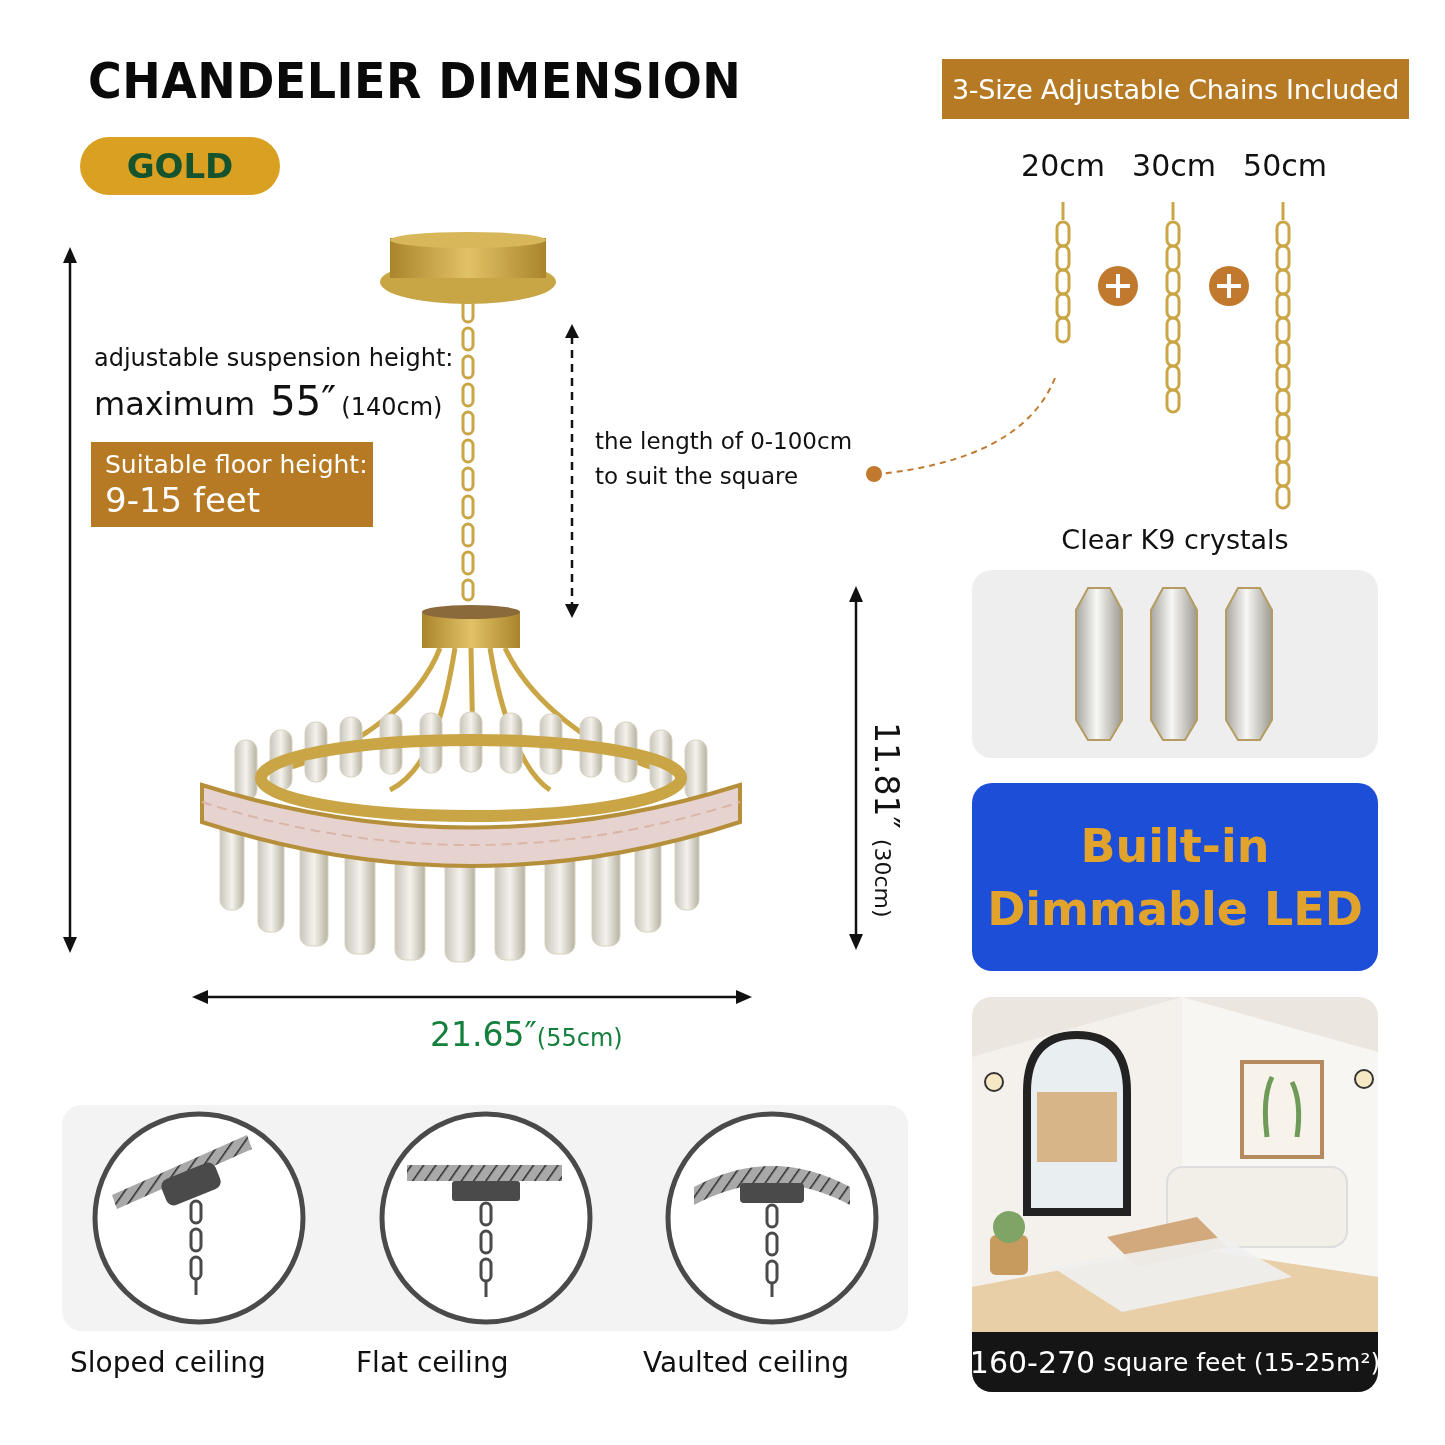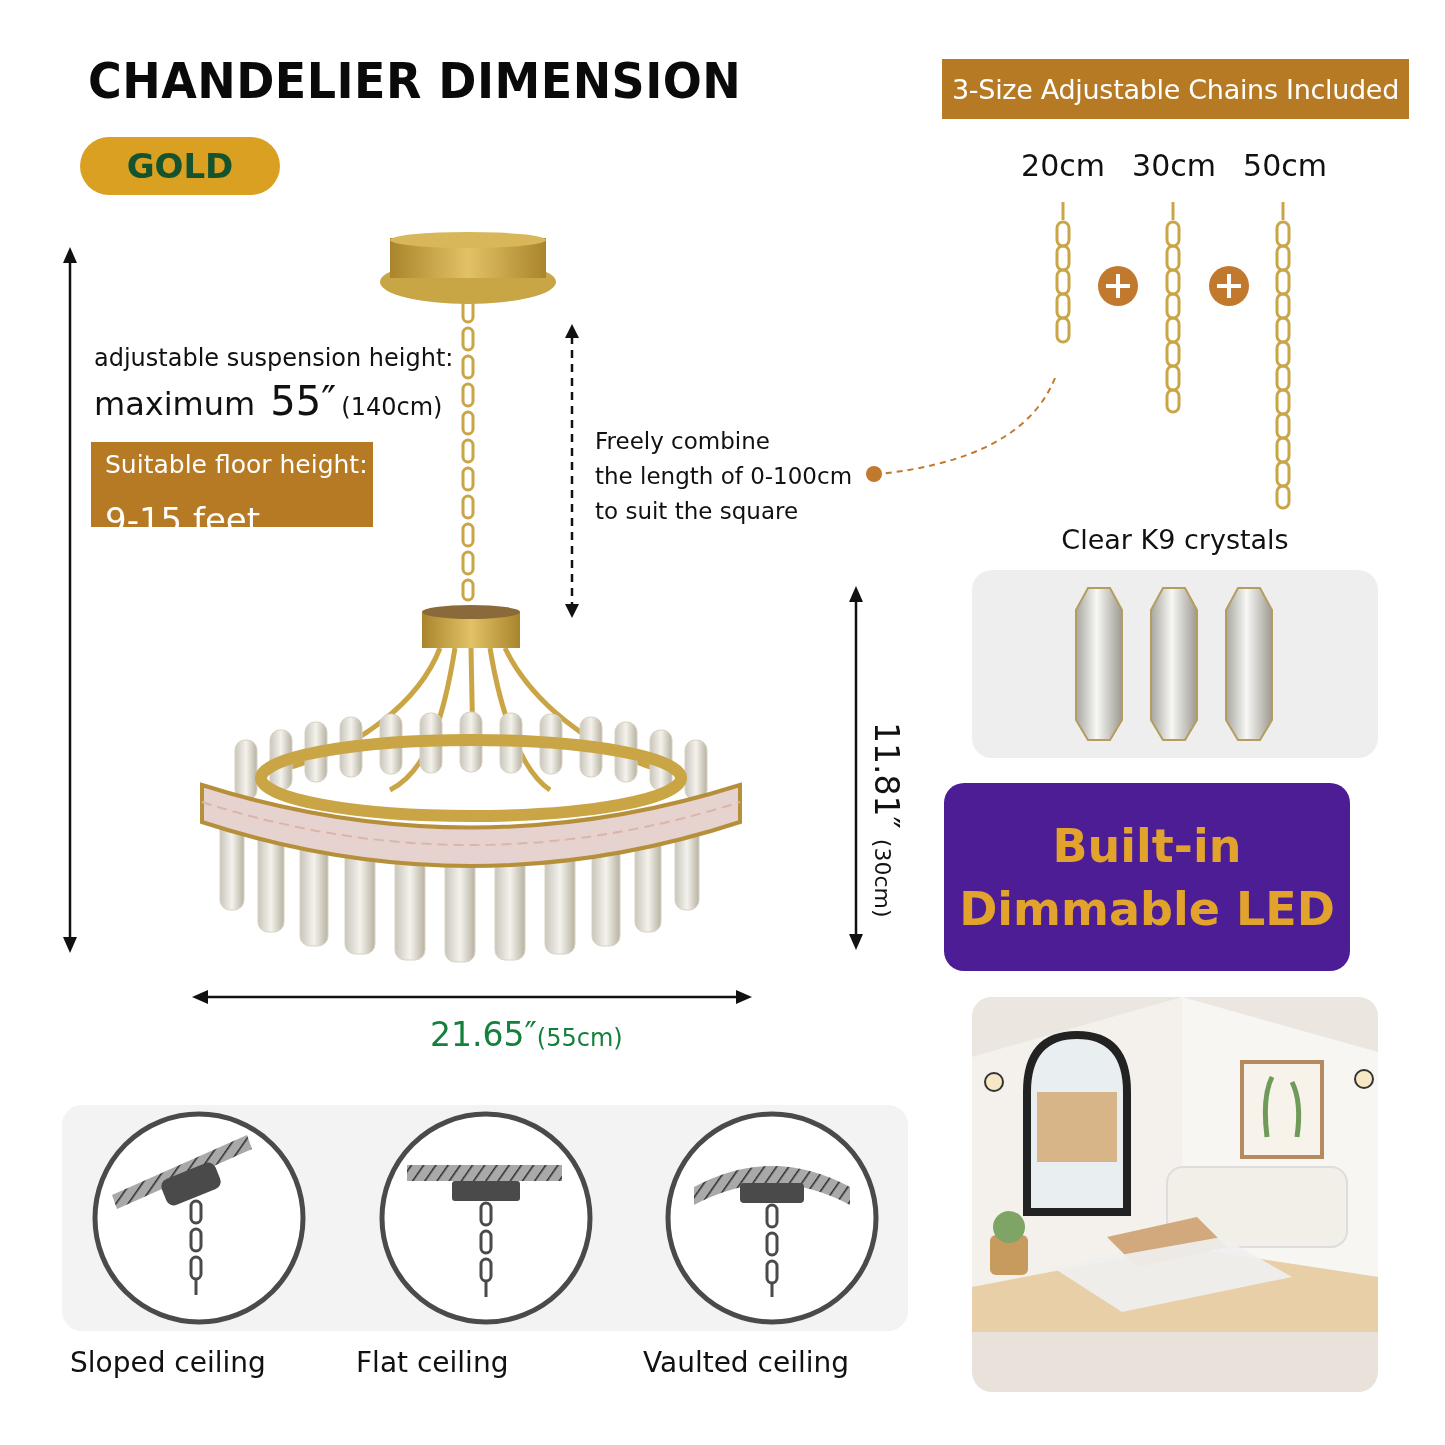--- a/index.html
+++ b/index.html
@@ -9,29 +9,29 @@
 
   .title { left: 88px; top: 52px; font-family: "DejaVu Sans", sans-serif; font-weight: bold; font-size: 50px; letter-spacing: 0.5px; color: #0a0a0a; transform: scaleX(0.92); transform-origin: left; white-space: nowrap; }
   .gold-pill { left: 80px; top: 137px; width: 200px; height: 58px; border-radius: 29px; background: #d9a022; color: #14532d; font-weight: bold; font-size: 34px; display: flex; align-items: center; justify-content: center; }
 
   .chains-banner { left: 942px; top: 59px; width: 467px; height: 60px; background: #b67a24; color: #fff; font-size: 27px; display: flex; align-items: center; justify-content: center; white-space: nowrap; letter-spacing: -0.3px; }
   .chain-label { top: 148px; font-size: 30px; color: #111; width: 110px; text-align: center; }
 
   .text-sm { font-size: 24px; color: #111; white-space: nowrap; }
   .floor-box { left: 91px; top: 442px; width: 282px; height: 85px; background: #b67a24; color: #fff; padding: 8px 14px; }
   .floor-box .l1 { font-size: 25px; line-height: 30px; white-space: nowrap; }
-  .floor-box .l2 { font-size: 34px; line-height: 40px; white-space: nowrap; margin-top: 20px; }
+  .floor-box .l2 { font-size: 34px; line-height: 40px; white-space: nowrap; }
 
   .free-text { left: 595px; top: 424px; font-size: 23px; line-height: 35px; color: #111; }
   .free-text .b { font-weight: normal; }
 
   .crystal-label { left: 1000px; top: 524px; width: 350px; text-align: center; font-size: 27px; color: #111; }
   .crystal-panel { left: 972px; top: 570px; width: 406px; height: 188px; background: #eeeeee; border-radius: 20px; }
 
-  .led-panel { left: 944px; top: 783px; width: 406px; height: 188px; background: #4c1d95; border-radius: 20px; color: #e1a32b; font-weight: bold; font-size: 46px; line-height: 63px; text-align: center; padding-top: 32px; }
+  .led-panel { left: 972px; top: 783px; width: 406px; height: 188px; background: #1d4ed8; border-radius: 20px; color: #e1a32b; font-weight: bold; font-size: 46px; line-height: 63px; text-align: center; padding-top: 32px; }
 
   .room-panel { left: 972px; top: 997px; width: 406px; height: 395px; border-radius: 20px; overflow: hidden; background: #e9e2da; }
   .room-caption { position: absolute; left: 0; bottom: 0; width: 100%; height: 60px; background: #151515; color: #fff; display: flex; align-items: center; justify-content: center; white-space: nowrap; }
   .room-caption .big { font-size: 30px; }
   .room-caption .small { font-size: 25px; margin-left: 8px; }
 
   .ceiling-panel { left: 62px; top: 1105px; width: 846px; height: 226px; background: #f3f3f3; border-radius: 20px; }
   .ceiling-label { top: 1346px; font-size: 28px; color: #111; width: 260px; text-align: left; white-space: nowrap; }
 
   .dim-width { left: 380px; top: 1015px; font-size: 33px; color: #15803d; white-space: nowrap; }
@@ -123,21 +123,20 @@
   <polygon points="10,708 3,692 17,692" fill="#111"></polygon>
 </svg>
 
 <svg class="abs" style="left:562px;top:322px" width="20" height="298">
   <line x1="10" y1="14" x2="10" y2="284" stroke="#111" stroke-width="2.5" stroke-dasharray="8 6"></line>
   <polygon points="10,2 3,16 17,16" fill="#111"></polygon>
   <polygon points="10,296 3,282 17,282" fill="#111"></polygon>
 </svg>
 
 <div class="abs free-text">
-  <div>Freely combine</div>
   <div class="b">the length of 0-100cm</div>
   <div>to suit the square</div>
 </div>
 
 <svg class="abs" style="left:190px;top:230px" width="560" height="740">
   <defs>
     <linearGradient id="gold" x1="0" x2="1">
       <stop offset="0" stop-color="#a9842c"></stop>
       <stop offset="0.5" stop-color="#e2c266"></stop>
       <stop offset="1" stop-color="#a9842c"></stop>
@@ -267,20 +266,24 @@
     <path d="M295 140 Q 290 100 300 80" stroke="#6f9a5a" stroke-width="5" fill="none"></path>
     <path d="M325 140 Q 330 105 320 85" stroke="#6f9a5a" stroke-width="5" fill="none"></path>
     <rect x="195" y="170" width="180" height="80" rx="16" fill="#f2efe9" stroke="#ddd" stroke-width="2"></rect>
     <polygon points="135,240 225,220 255,250 165,270" fill="#d2a97c"></polygon>
     <polygon points="80,270 250,240 320,280 150,315" fill="#efefef" opacity="0.9"></polygon>
     <rect x="18" y="238" width="38" height="40" rx="6" fill="#c79a5e"></rect>
     <circle cx="37" cy="230" r="16" fill="#7ea466"></circle>
     <circle cx="22" cy="85" r="9" fill="#f6e7c5" stroke="#333" stroke-width="2"></circle>
     <circle cx="392" cy="82" r="9" fill="#f6e7c5" stroke="#333" stroke-width="2"></circle>
   </svg>
+  <div class="room-caption">
+    <span class="big">160-270</span>
+    <span class="small">square feet (15-25m²)</span>
+  </div>
 </div>
 
 <div class="abs ceiling-panel">
   <svg width="846" height="226">
     <defs>
       <pattern id="hatch" width="10" height="10" patternUnits="userSpaceOnUse" patternTransform="rotate(35)">
         <rect width="10" height="10" fill="#a9a9a9"></rect>
         <line x1="0" y1="0" x2="0" y2="10" stroke="#2d2d2d" stroke-width="3"></line>
       </pattern>
     </defs>

